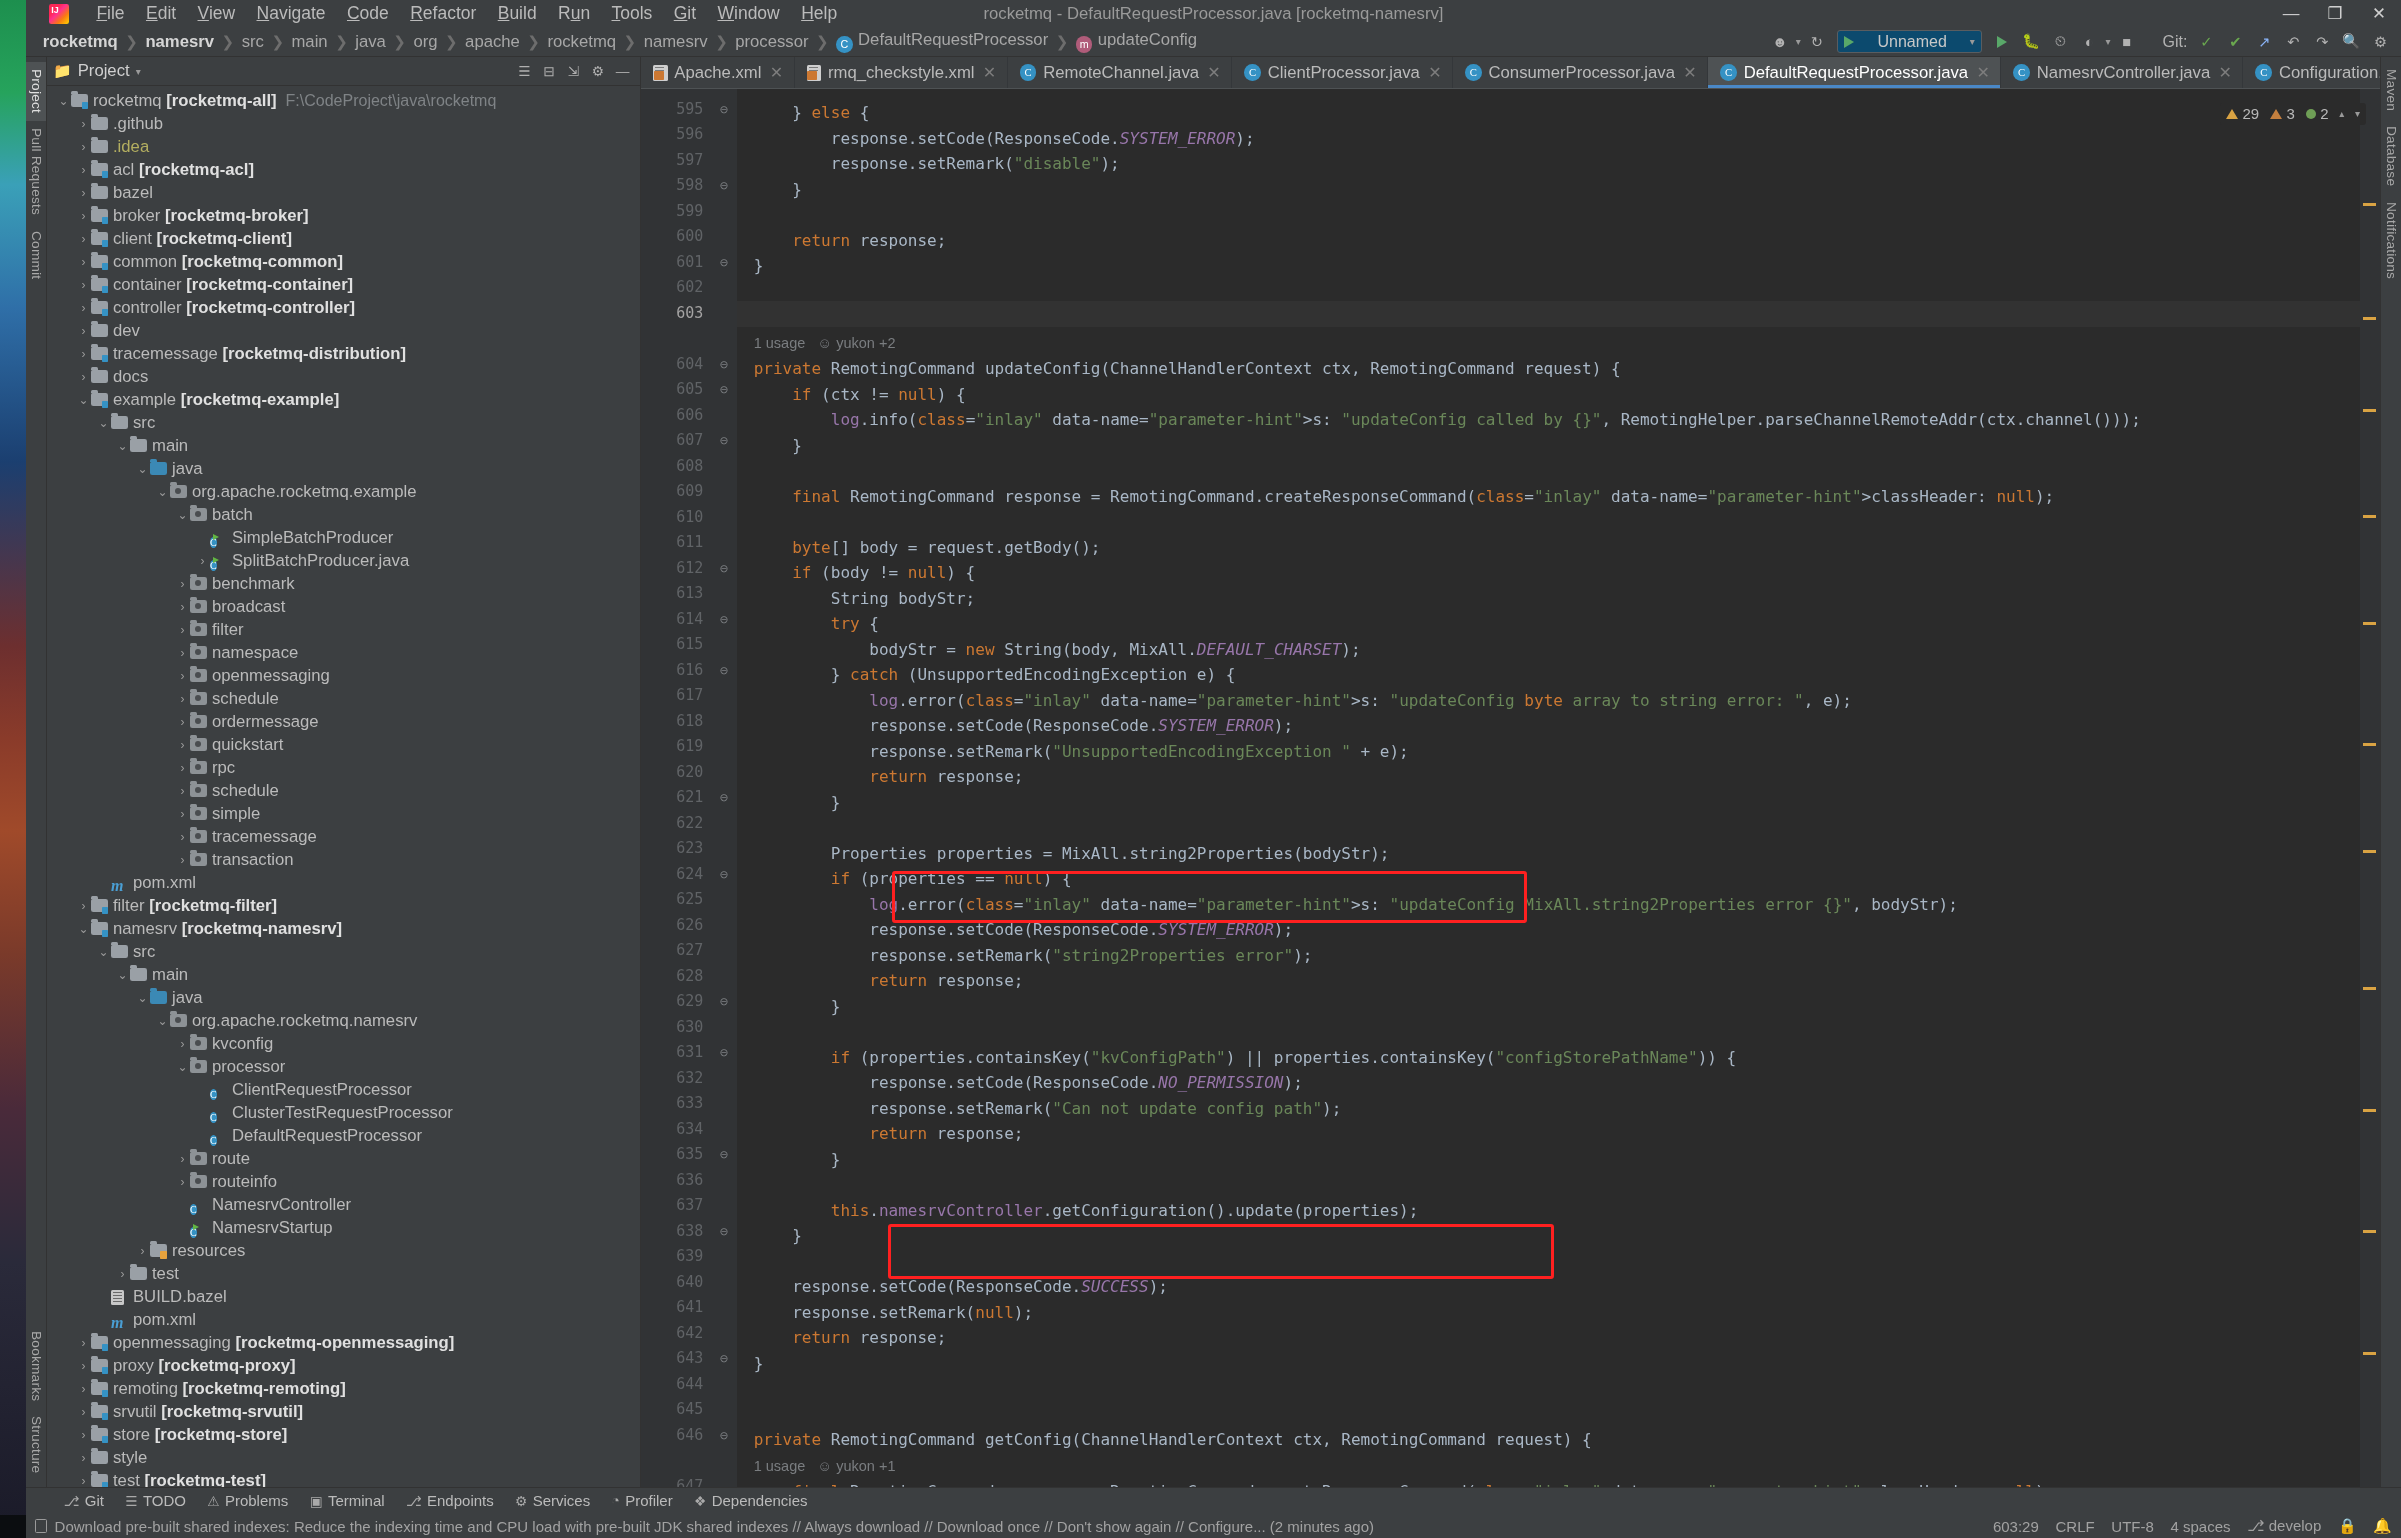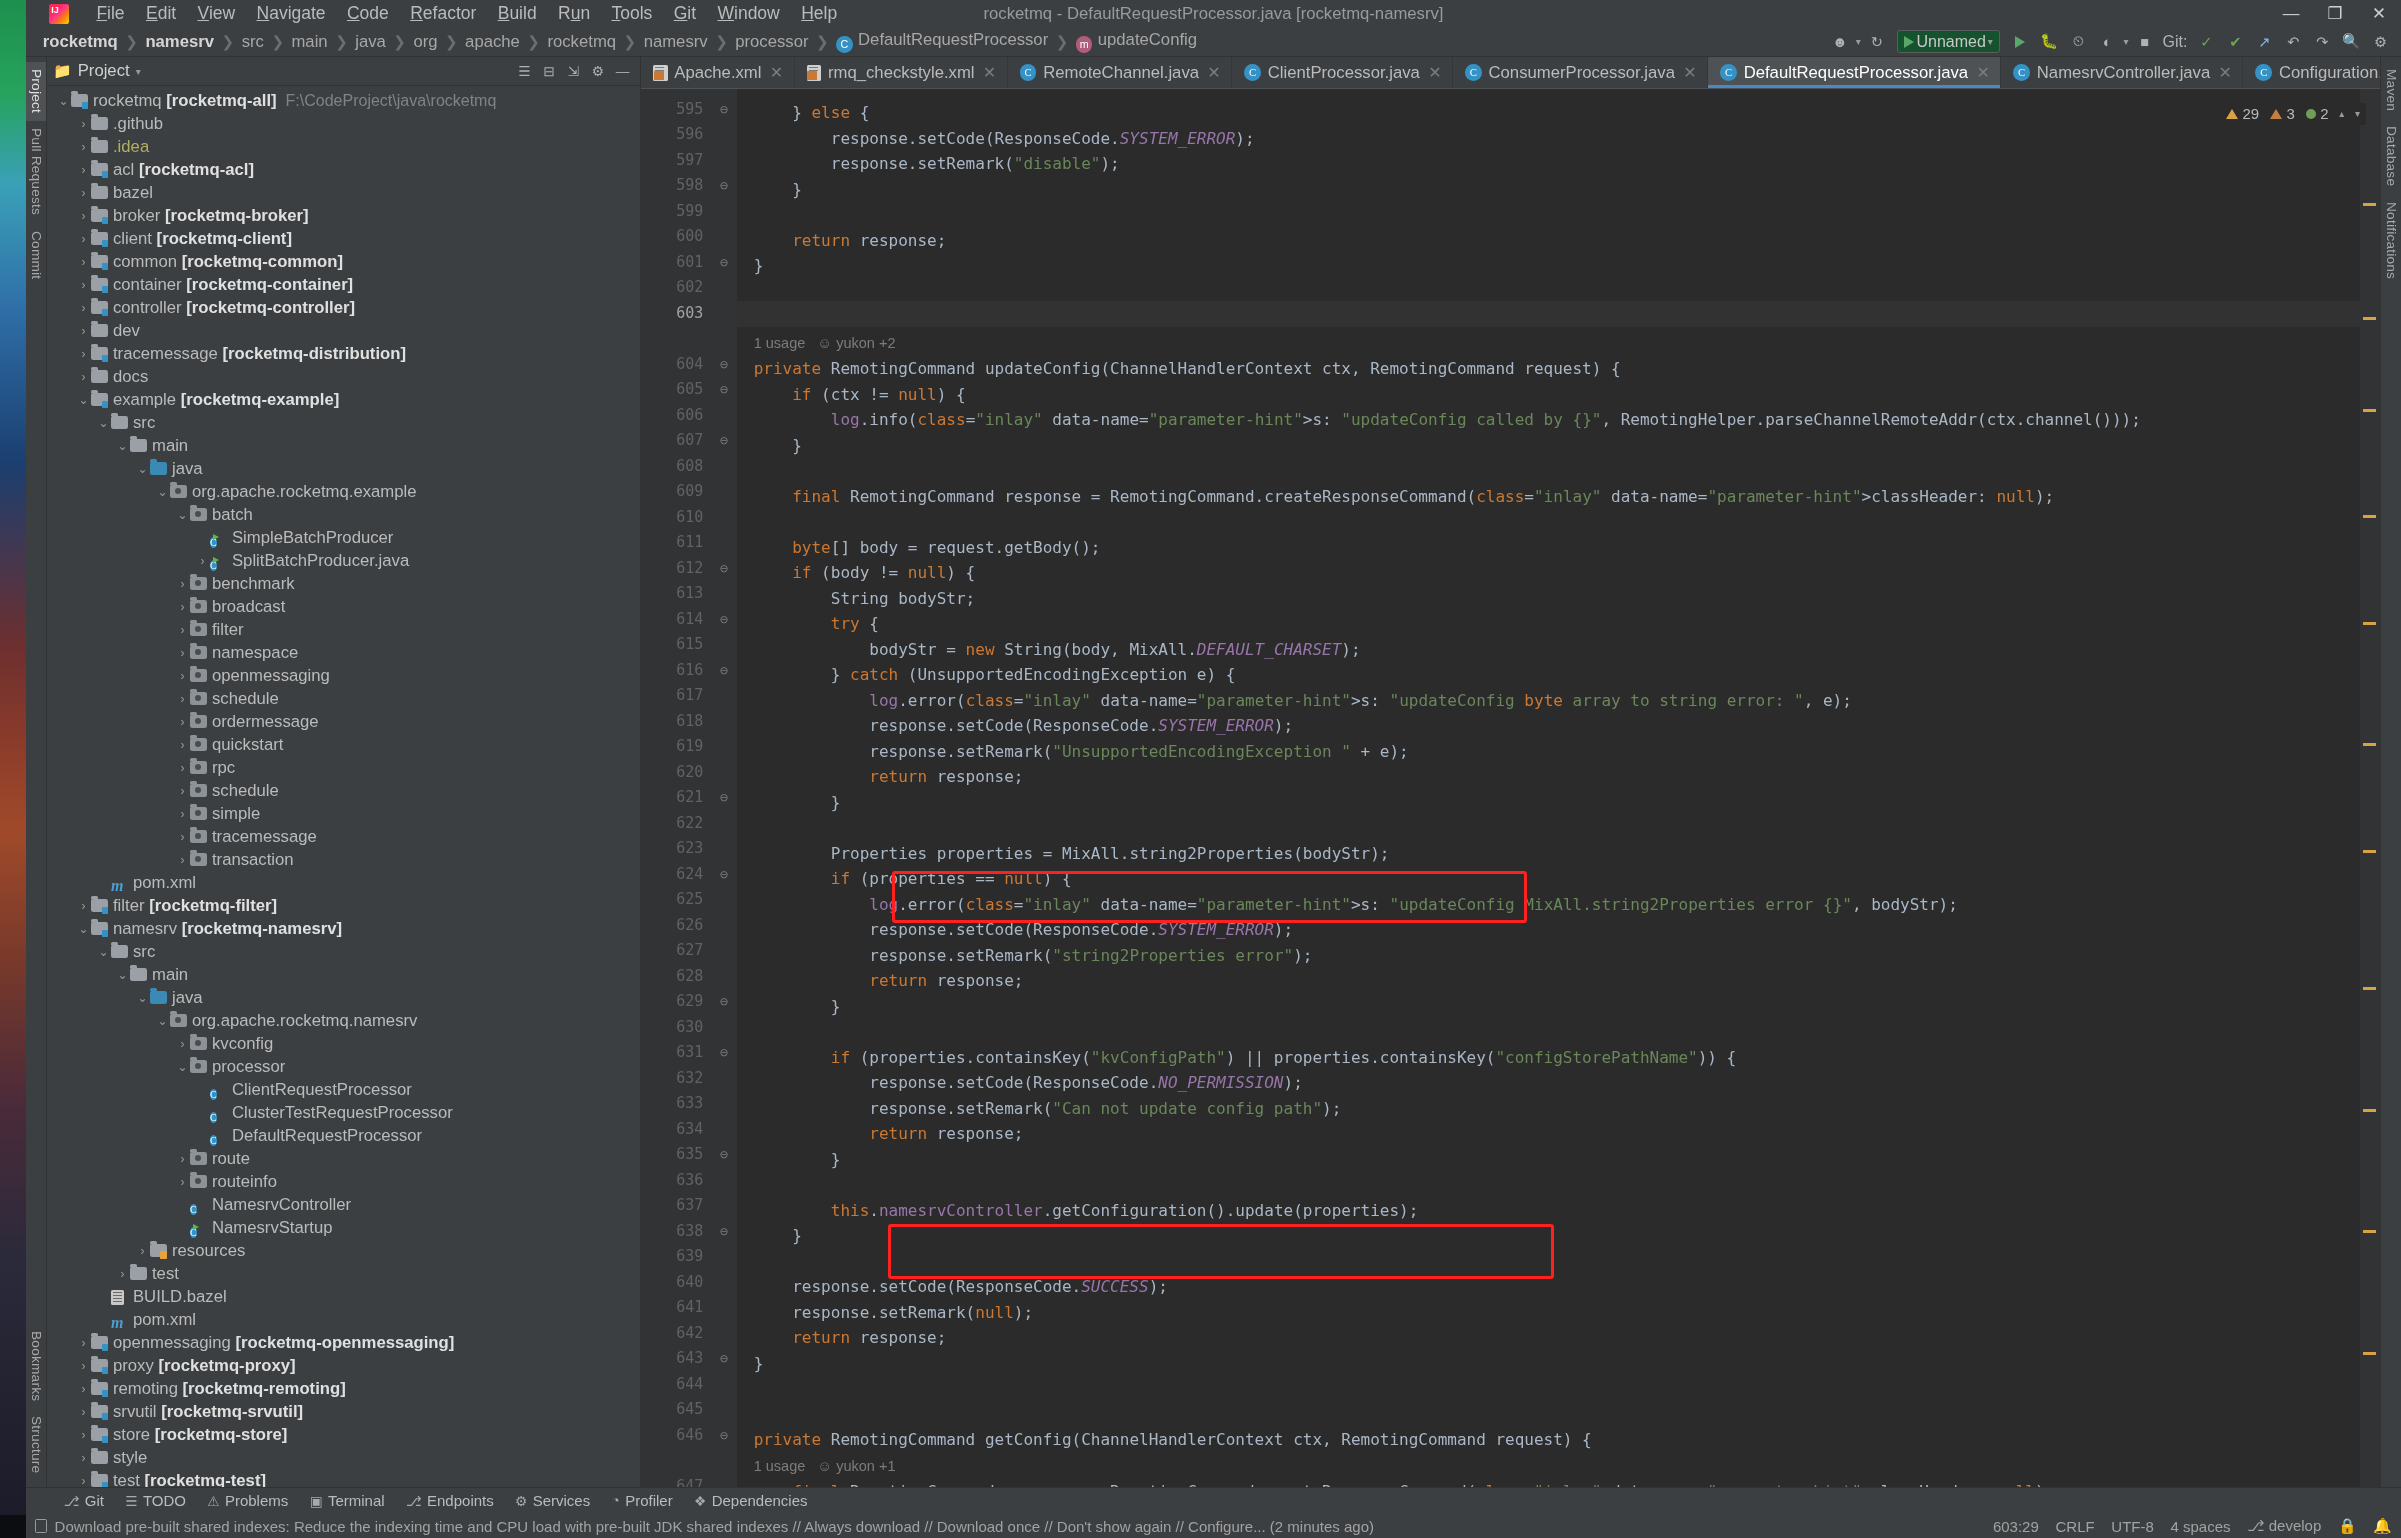--- a/index.html
+++ b/index.html
@@ -34,24 +34,24 @@
   .navbar { height:30px; background:#3c3f41; display:flex; align-items:center; border-bottom:0.8px solid #323232; flex:0 0 30px; position:relative; z-index:3; margin-left:26px;}
   .crumbs { display:flex; align-items:center; padding-left:10.7px; gap:0; }
   .crumb { font-size:16.7px; color:#a7a7a7; padding:1.5px 6px; white-space:nowrap;}
   .crumb.bold { color:#d5d5d5; font-weight:bold; }
   .crumb-sep { color:#6d6d6d; font-size:15px; padding:0 1.5px;}
   .mico { display:inline-block; width:16.7px; height:16.7px; border-radius:50%; background:#b05c7a; color:#fff; font-size:10.7px; line-height:16.7px; text-align:center; margin-right:5.3px; vertical-align:-3px;}
   .cico { display:inline-block; width:16.7px; height:16.7px; border-radius:50%; background:#3592c4; color:#fff; font-size:10.7px; line-height:16.7px; text-align:center; margin-right:5.3px; vertical-align:-3px;}
 
   .tb-right { margin-left:auto; display:flex; align-items:center; gap:3px; padding-right:7.6px;}
   .tb-btn { width:26px; height:24px; display:flex; align-items:center; justify-content:center; color:#b2b2b2; border-radius:3px; font-size:14.5px;}
-  .runcfg { display:flex; align-items:center; height:23px; background:#14532d; border:0.8px solid #5a5d60; border-radius:3px; padding:0 6px; gap:2px; margin:0 4.6px;}
+  .runcfg { display:flex; align-items:center; height:23px; background:#0c4a6e; border:0.8px solid #5a5d60; border-radius:3px; padding:0 6px; gap:23px; margin:0 4.6px;}
   .runcfg .lbl { font-size:16px; color:#c8c8c8; white-space:nowrap;}
   .tri-green { width:0;height:0;border-left:10px solid #59a869;border-top:6px solid transparent;border-bottom:6px solid transparent;}
-  .gitlabel { font-size:16px; color:#b2b2b2; margin-left:2px; margin-right:3px;}
+  .gitlabel { font-size:16px; color:#b2b2b2; margin-left:20px; margin-right:3px;}
   .chev { font-size:10px; color:#9a9a9a;}
 
   
   .middle { flex:1; display:flex; min-height:0; position:relative; z-index:2; margin-left:26px;}
 
   
   .lstrip { width:21px; background:#3c3f41; border-right:0.8px solid #323232; display:flex; flex-direction:column; align-items:center; padding-top:4.6px; flex:none; position:relative;}
   .vtab { writing-mode:vertical-rl; font-size:13.7px; color:#a9a9a9; padding:7.6px 2.3px; white-space:nowrap; letter-spacing:0.2px;}
   .vtab.sel { background:#4e5254; color:#e0e0e0; }
   .lstrip .bottomtabs { position:absolute; bottom:6px; left:0; width:21px; display:flex; flex-direction:column; align-items:center;}

